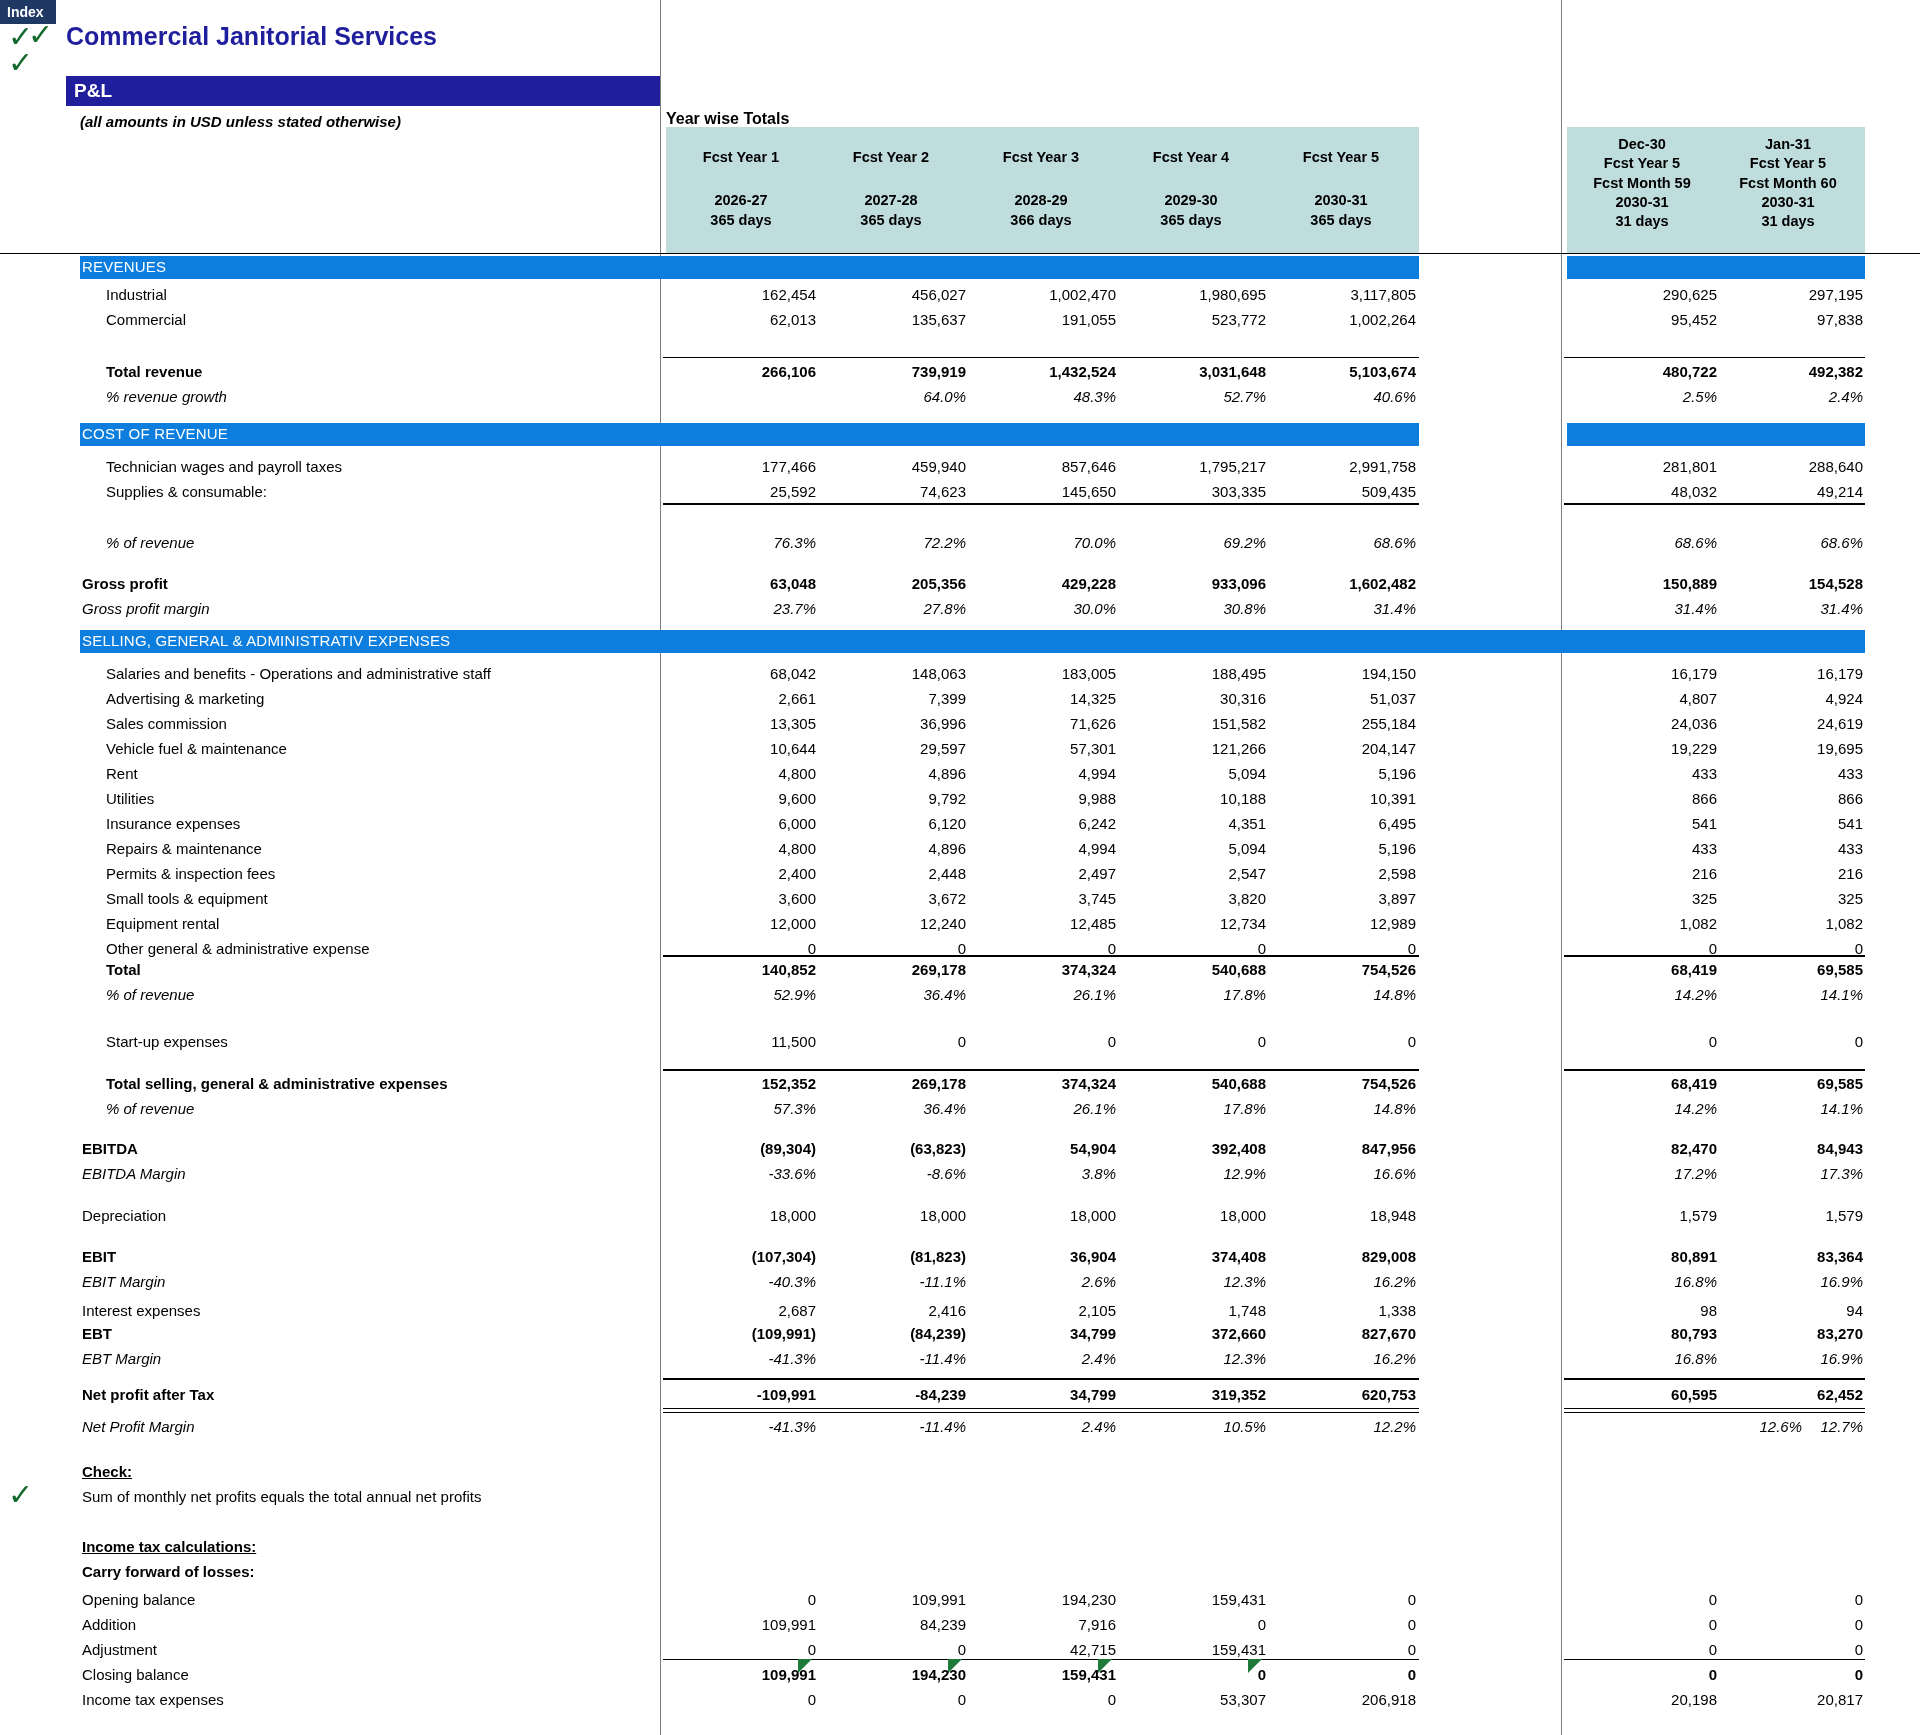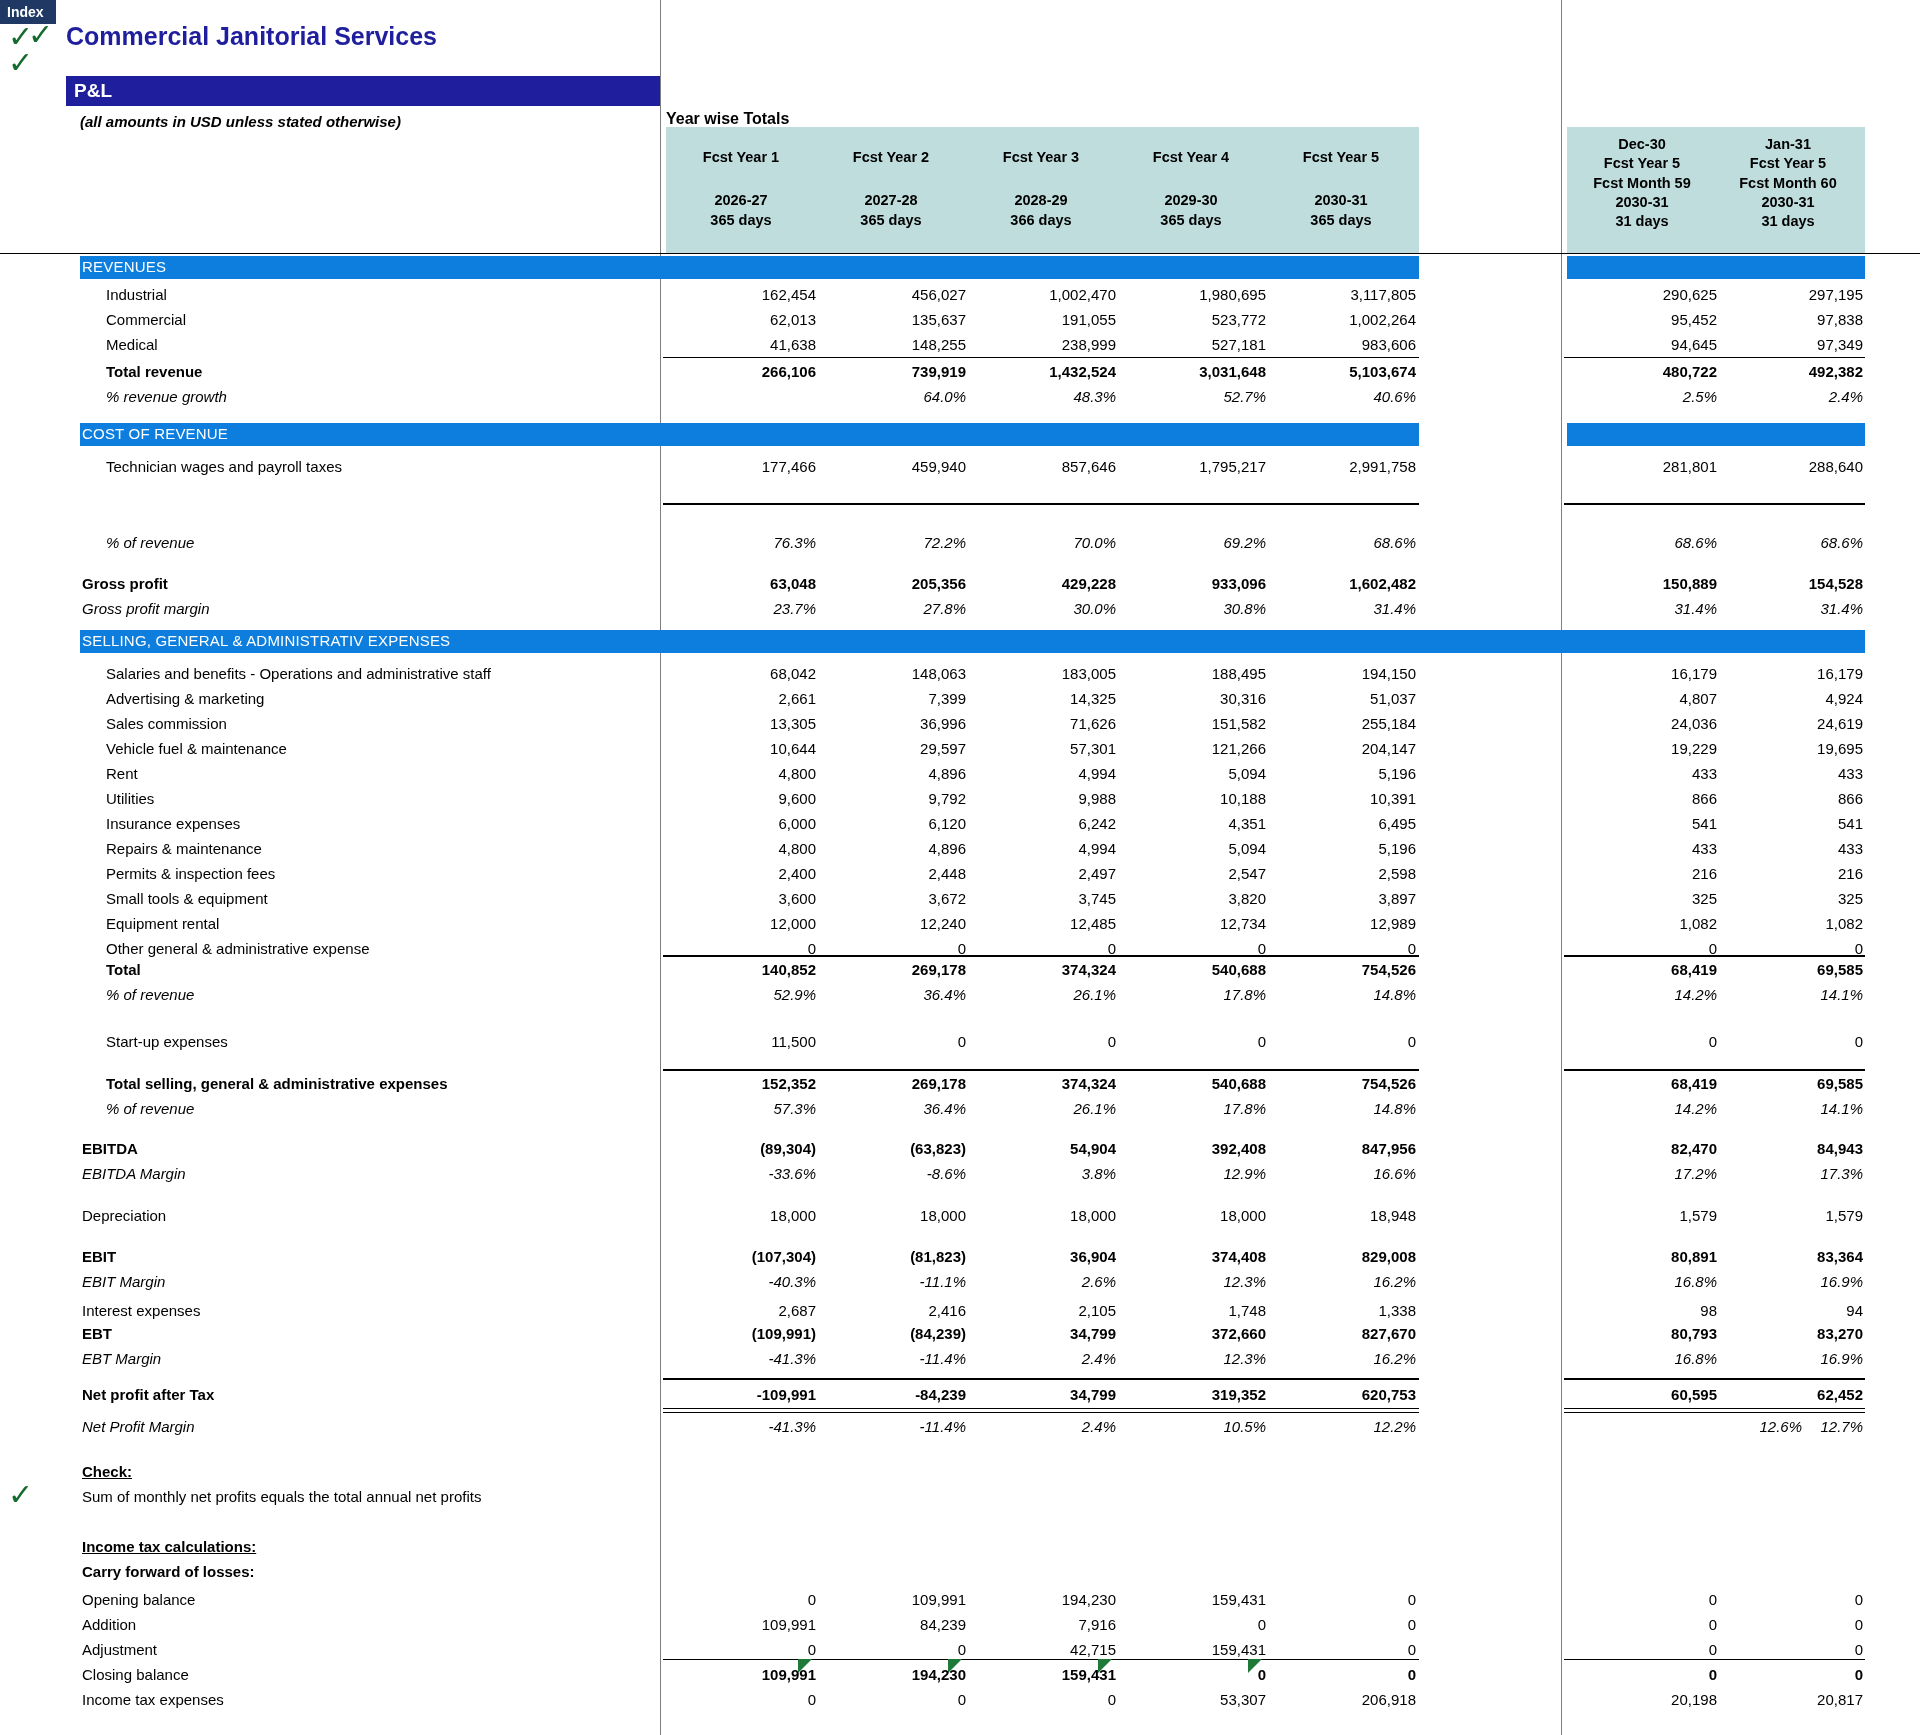--- a/index.html
+++ b/index.html
@@ -237,30 +237,20 @@
   </div>
   <div class="row" style="top:308px;">
     <span class="lbl i1">Commercial</span>
     <span class="val" style="left:686px;">62,013</span>
     <span class="val" style="left:836px;">135,637</span>
     <span class="val" style="left:986px;">191,055</span>
     <span class="val" style="left:1136px;">523,772</span>
     <span class="val" style="left:1286px;">1,002,264</span>
     <span class="val" style="left:1587px;">95,452</span>
     <span class="val" style="left:1733px;">97,838</span>
-  </div>
-  <div class="row" style="top:333px;">
-    <span class="lbl i1">Medical</span>
-    <span class="val" style="left:686px;">41,638</span>
-    <span class="val" style="left:836px;">148,255</span>
-    <span class="val" style="left:986px;">238,999</span>
-    <span class="val" style="left:1136px;">527,181</span>
-    <span class="val" style="left:1286px;">983,606</span>
-    <span class="val" style="left:1587px;">94,645</span>
-    <span class="val" style="left:1733px;">97,349</span>
   </div>
   <div class="uline" style="left:663px; top:357px; width:756px;"></div>
   <div class="uline" style="left:1564px; top:357px; width:301px;"></div>
   <div class="row" style="top:360px;">
     <span class="lbl i1 bold">Total revenue</span>
     <span class="val bold" style="left:686px;">266,106</span>
     <span class="val bold" style="left:836px;">739,919</span>
     <span class="val bold" style="left:986px;">1,432,524</span>
     <span class="val bold" style="left:1136px;">3,031,648</span>
     <span class="val bold" style="left:1286px;">5,103,674</span>
@@ -285,20 +275,30 @@
 
   <div class="row" style="top:455px;">
     <span class="lbl i1">Technician wages and payroll taxes</span>
     <span class="val" style="left:686px;">177,466</span>
     <span class="val" style="left:836px;">459,940</span>
     <span class="val" style="left:986px;">857,646</span>
     <span class="val" style="left:1136px;">1,795,217</span>
     <span class="val" style="left:1286px;">2,991,758</span>
     <span class="val" style="left:1587px;">281,801</span>
     <span class="val" style="left:1733px;">288,640</span>
+  </div>
+  <div class="row" style="top:480px;">
+    <span class="lbl i1">Supplies &amp; consumable:</span>
+    <span class="val" style="left:686px;">25,592</span>
+    <span class="val" style="left:836px;">74,623</span>
+    <span class="val" style="left:986px;">145,650</span>
+    <span class="val" style="left:1136px;">303,335</span>
+    <span class="val" style="left:1286px;">509,435</span>
+    <span class="val" style="left:1587px;">48,032</span>
+    <span class="val" style="left:1733px;">49,214</span>
   </div>
   <div class="uline thick" style="left:663px; top:503px; width:756px;"></div>
   <div class="uline thick" style="left:1564px; top:503px; width:301px;"></div>
   <div class="row" style="top:531px;">
     <span class="lbl i1 ital">% of revenue</span>
     <span class="val ital" style="left:686px;">76.3%</span>
     <span class="val ital" style="left:836px;">72.2%</span>
     <span class="val ital" style="left:986px;">70.0%</span>
     <span class="val ital" style="left:1136px;">69.2%</span>
     <span class="val ital" style="left:1286px;">68.6%</span>

